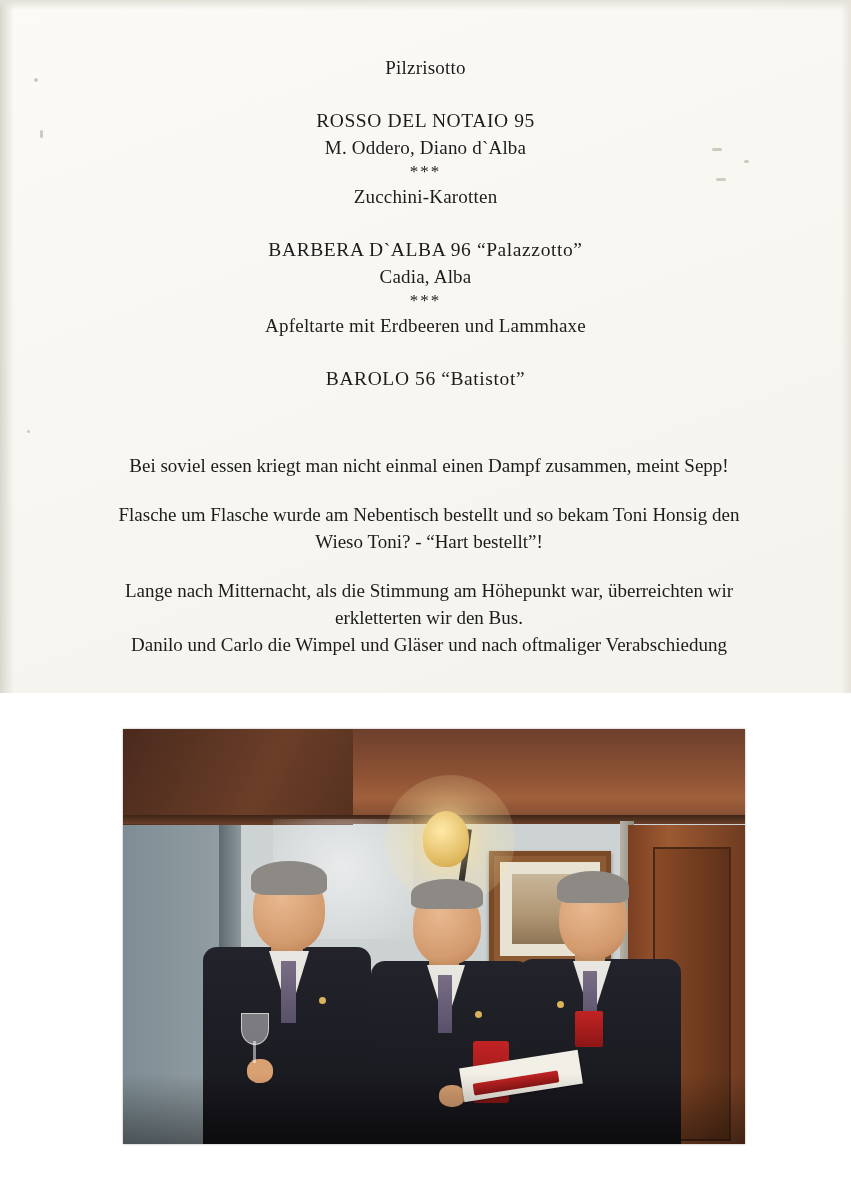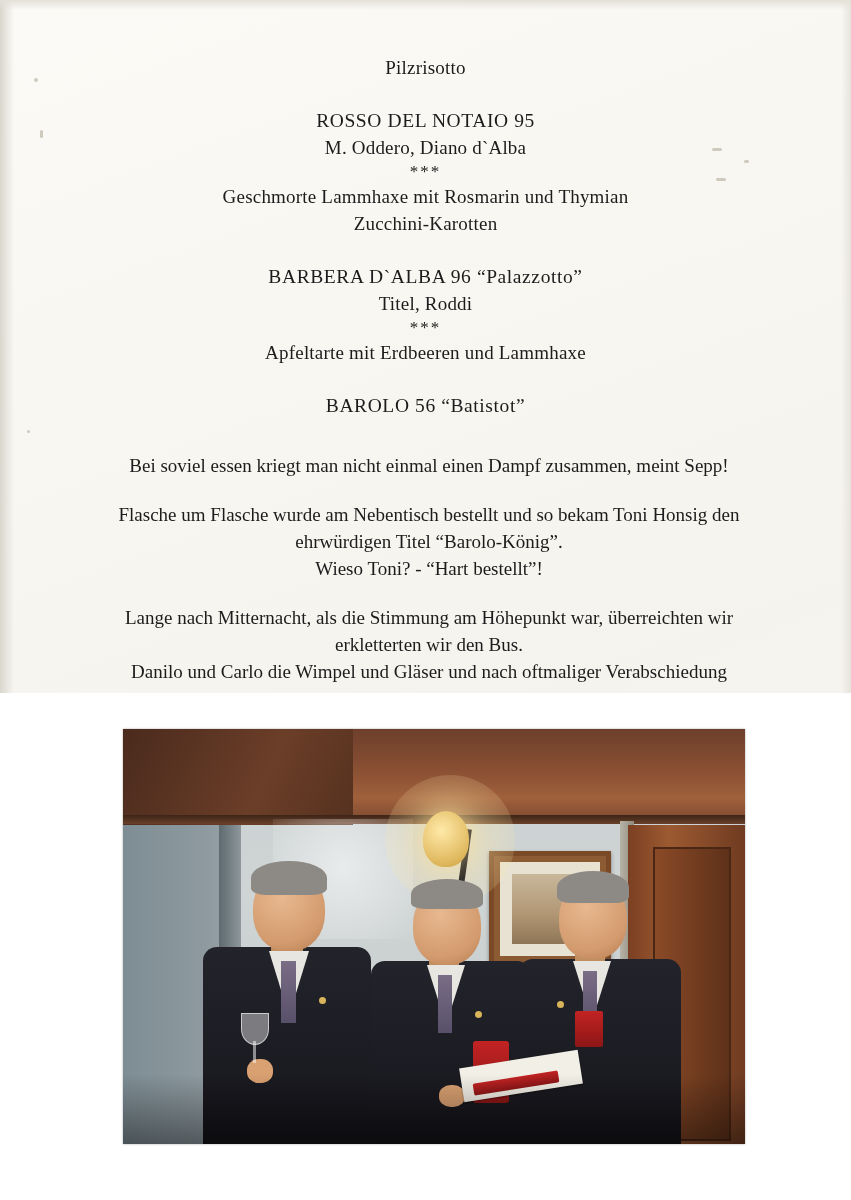--- a/index.html
+++ b/index.html
@@ -293,38 +293,36 @@
   <div class="speck" style="left:712px; top:148px; width:10px; height:3px; border-radius:2px;"></div>
   <div class="speck" style="left:716px; top:178px; width:10px; height:3px; border-radius:2px;"></div>
   <div class="speck" style="left:744px; top:160px; width:5px; height:3px; border-radius:2px;"></div>
 
   <div class="menu-block">
     <div class="menu-line">Pilzrisotto</div>
     <div class="gap-l"></div>
     <div class="menu-line caps">ROSSO DEL NOTAIO  95</div>
     <div class="menu-line">M. Oddero, Diano d`Alba</div>
     <div class="stars">***</div>
-    <div class="menu-line">Geschmorte Lammhaxe mit Rosmarin und Thymian</div>
     <div class="menu-line">Zucchini-Karotten</div>
     <div class="gap-l"></div>
     <div class="menu-line caps">BARBERA D`ALBA 96 “Palazzotto”</div>
-    <div class="menu-line">Titel, Roddi</div>
+    <div class="menu-line">Cadia, Alba</div>
     <div class="stars">***</div>
     <div class="menu-line">Apfeltarte mit Erdbeeren und Lammhaxe</div>
     <div class="gap-l"></div>
     <div class="menu-line caps">BAROLO  56  “Batistot”</div>
   </div>
 
   <div class="prose">
     <div class="para">
       <span class="l">Bei soviel essen kriegt man nicht einmal einen Dampf zusammen, meint Sepp!</span>
     </div>
     <div class="para">
       <span class="l">Flasche um Flasche wurde am Nebentisch bestellt und so bekam Toni Honsig den</span>
-      <span class="l">ehrwürdigen Titel “Barolo-König”.</span>
       <span class="l">Wieso Toni?  -  “Hart bestellt”!</span>
     </div>
     <div class="para">
       <span class="l">Lange nach Mitternacht, als die Stimmung am Höhepunkt war, überreichten wir</span>
       <span class="l">erkletterten wir den Bus.</span>
       <span class="l">Danilo und Carlo die Wimpel und Gläser und nach oftmaliger Verabschiedung</span>
     </div>
   </div>
 
   <div class="photo-strip">

